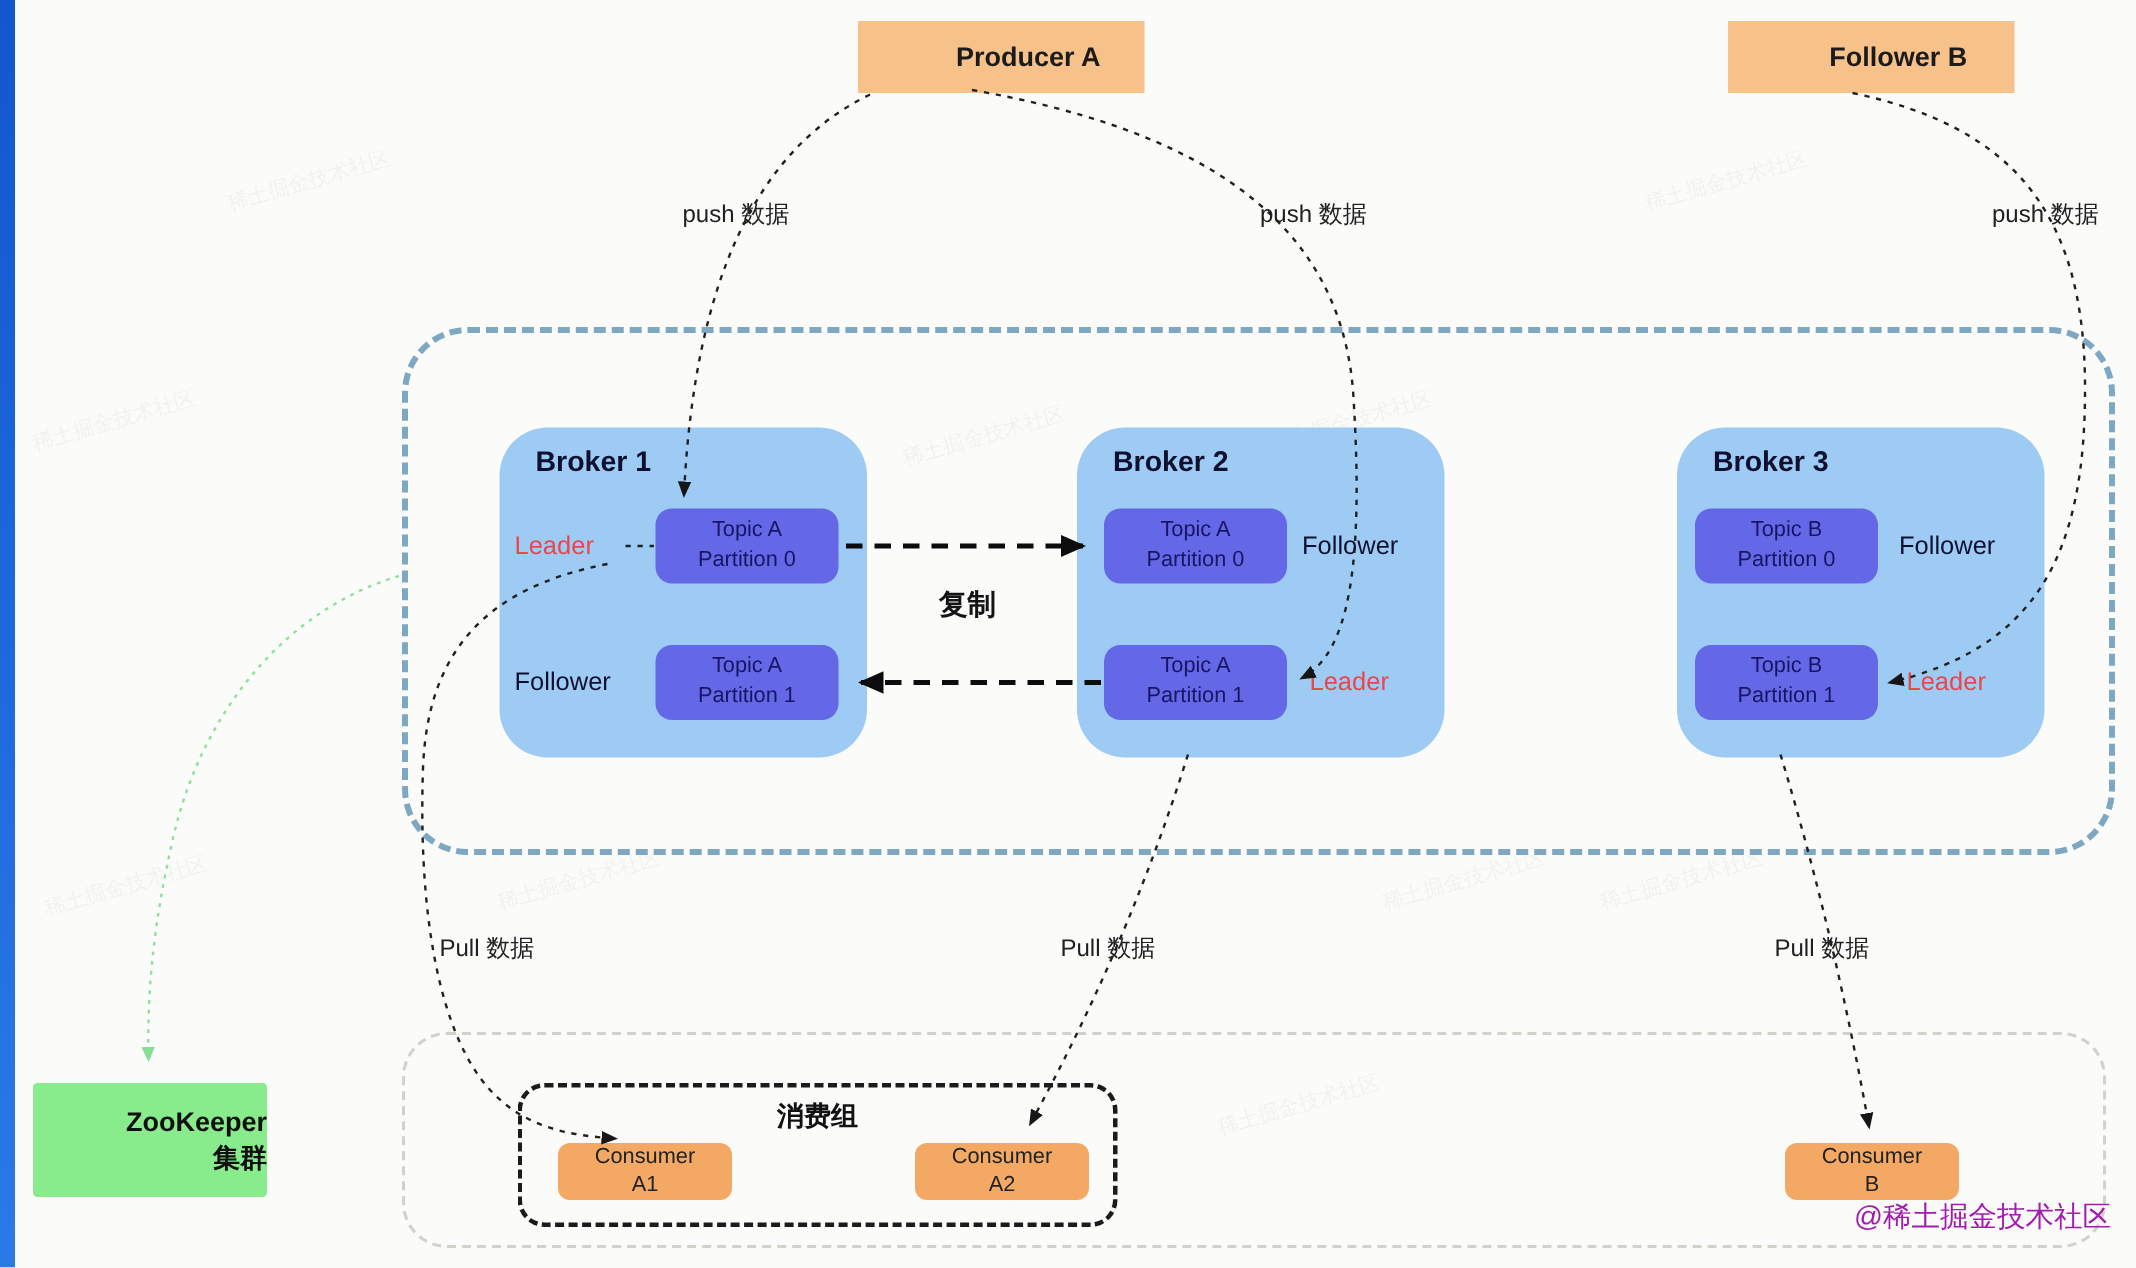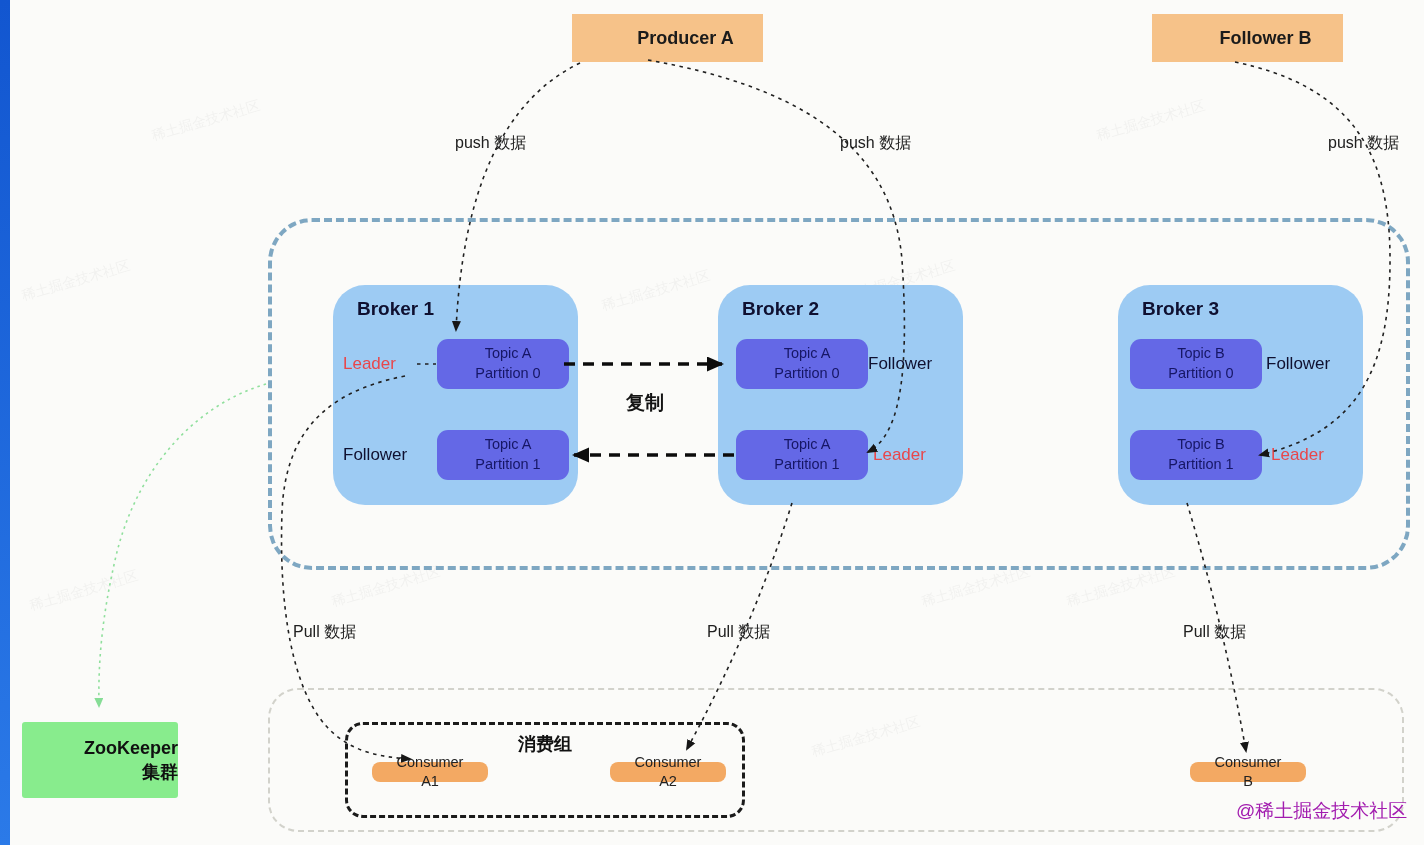--- a/index.html
+++ b/index.html
@@ -18,21 +18,21 @@
   }
   .cluster{
     position:absolute;left:268px;top:218px;width:1142px;height:352px;
     border:4px dashed #7ea7c2;border-radius:44px;box-sizing:border-box;
   }
   .broker{position:absolute;width:245px;height:220px;background:#9dcbf3;border-radius:32px;}
   .broker-title{position:absolute;left:24px;top:13px;font-size:19px;font-weight:bold;color:#0f1030;}
   .partition{
     position:absolute;width:122px;height:50px;background:#6468e6;border-radius:11px;
     color:#161665;font-size:14.5px;text-align:center;
-    display:flex;flex-direction:column;justify-content:center;line-height:1.35;padding-left:10px;
+    display:flex;flex-direction:column;justify-content:center;line-height:1.35;
   }
   .role{position:absolute;width:92px;height:50px;line-height:50px;text-align:left;
     font-size:17px;font-weight:normal;}
   .role.leader{color:#e8474b;}
   .role.follower{color:#0f1030;}
   .repl-label{position:absolute;left:626px;top:390px;font-size:19px;font-weight:bold;color:#141414;}
   .flow-label{position:absolute;font-size:16px;color:#202020;white-space:nowrap;}
   .zk{
     position:absolute;left:22px;top:722px;width:156px;height:76px;background:#88ec8d;
     display:flex;flex-direction:column;align-items:flex-end;justify-content:center;
@@ -42,21 +42,21 @@
     position:absolute;left:268px;top:688px;width:1136px;height:144px;
     border:2px dashed #d2d2cb;border-radius:30px;box-sizing:border-box;
   }
   .consumer-group{
     position:absolute;left:345px;top:722px;width:400px;height:96px;
     border:3px dashed #1b1b1b;border-radius:18px;box-sizing:border-box;
   }
   .cg-title{position:absolute;left:0;right:0;top:7px;text-align:center;
     font-weight:bold;font-size:18px;color:#111;}
   .consumer{
-    position:absolute;width:116px;height:20px;background:#f3a963;border-radius:8px;
+    position:absolute;width:116px;height:38px;background:#f3a963;border-radius:8px;
     color:#222;font-size:14.5px;text-align:center;
     display:flex;flex-direction:column;justify-content:center;line-height:1.3;
   }
   .wm{position:absolute;font-size:14px;color:#777;opacity:.07;
     transform:rotate(-16deg);white-space:nowrap;}
   .wm-corner{position:absolute;left:1236px;top:798px;font-size:19px;color:#a21caf;white-space:nowrap;}
   svg.wires{position:absolute;left:0;top:0;pointer-events:none;}
   .thin{fill:none;stroke:#202020;stroke-width:1.6;stroke-dasharray:3.5 4.5;}
   .green{fill:none;stroke:#8fdf9c;stroke-width:1.6;stroke-dasharray:2.5 4;}
   .repl{fill:none;stroke:#0c0c0c;stroke-width:3.4;stroke-dasharray:11 8;}

